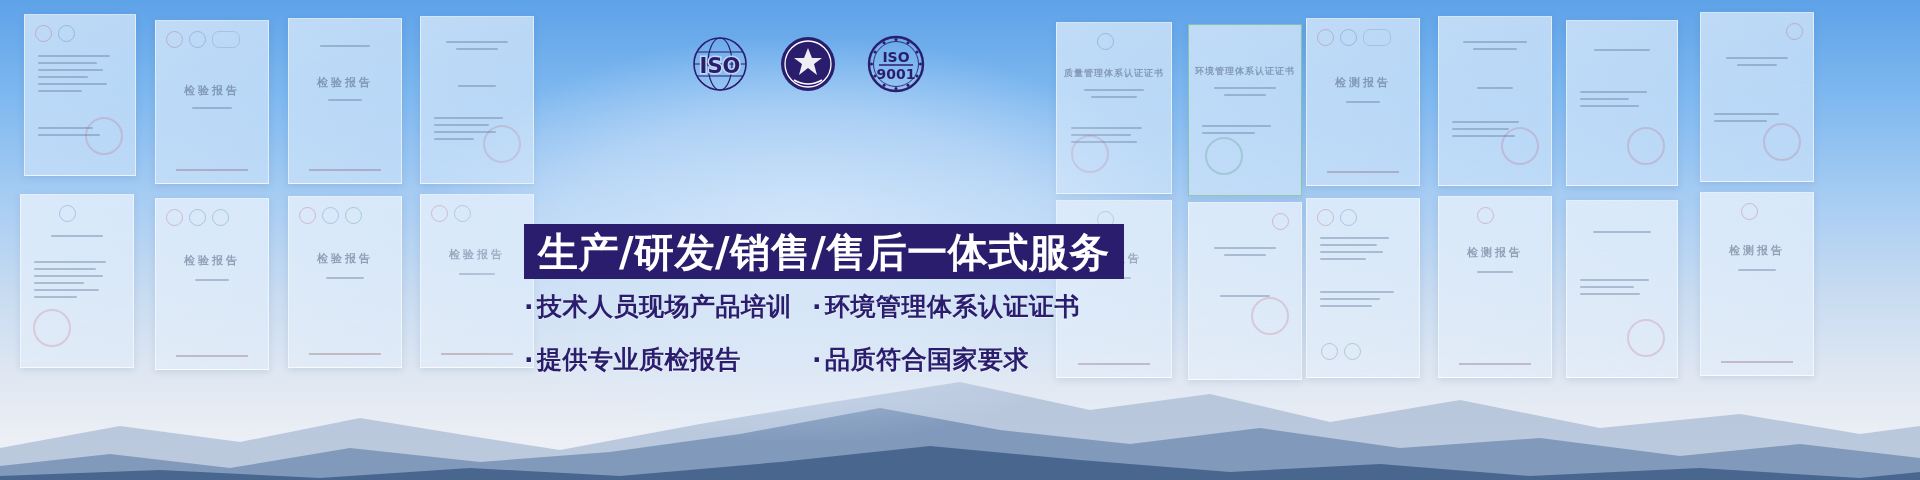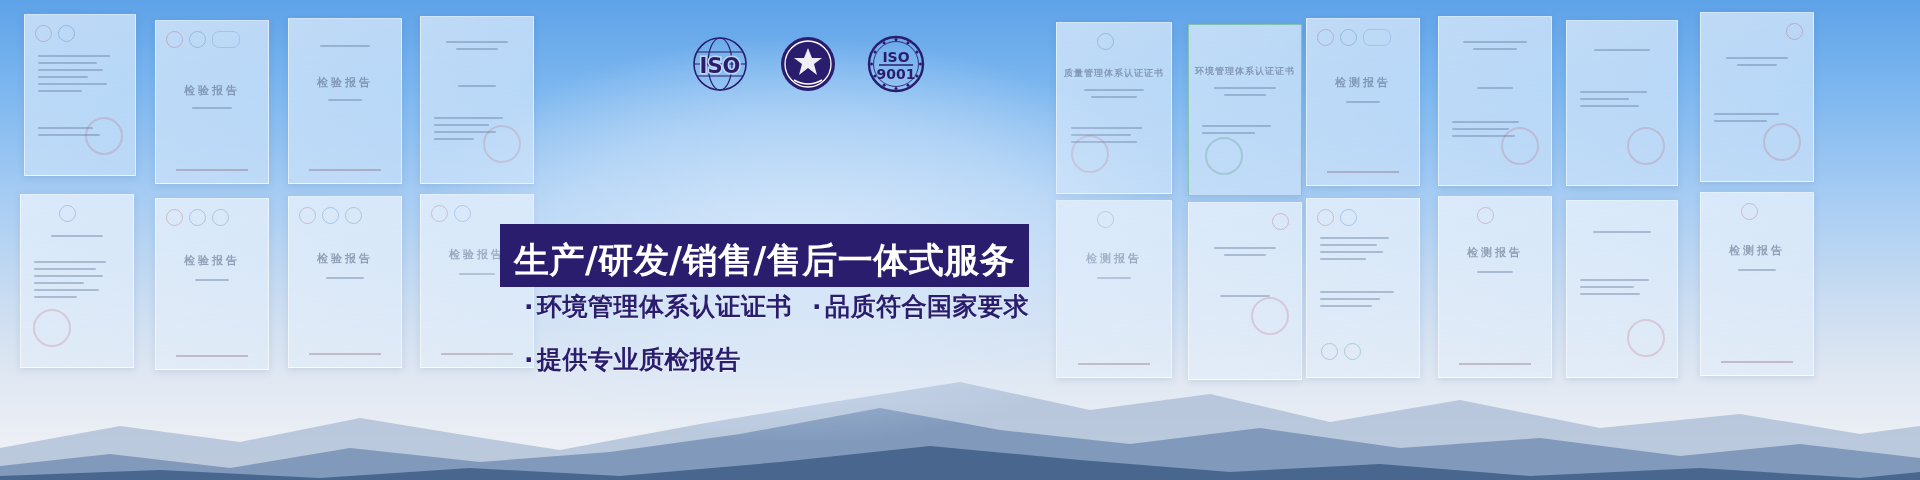--- a/index.html
+++ b/index.html
@@ -66,24 +66,24 @@
   .badge svg{display:block;}
   
   #headline{
     position:absolute;left:505px;top:102px;z-index:6;
     font-size:64px;line-height:64px;font-weight:700;color:#2b1d6e;
     letter-spacing:1px;white-space:nowrap;
     text-shadow:0 1px 0 rgba(255,255,255,.55);
     font-family:"DejaVu Sans","Liberation Sans",sans-serif;
   }
   #subband{
-    position:absolute;left:500px;top:224px;z-index:6;
+    position:absolute;left:524px;top:224px;z-index:6;
     background:#2b1d6e;color:#ffffff;
-    padding:18px 14px 8px 14px;
-    font-size:35px;line-height:37px;font-weight:700;letter-spacing:.5px;
+    padding:10px 14px 8px 14px;
+    font-size:40px;line-height:37px;font-weight:700;letter-spacing:.5px;
     white-space:nowrap;
     font-family:"DejaVu Sans","Liberation Sans",sans-serif;
   }
   #features{
     position:absolute;left:524px;top:292px;z-index:6;
     display:grid;grid-template-columns:288px 240px;
     row-gap:23px;
   }
   .feat{
     font-size:25px;line-height:30px;font-weight:700;color:#2b1d6e;
@@ -438,18 +438,19 @@
         <line x1="13" y1="31" x2="47" y2="31" stroke="#2b1d6e" stroke-width="1.4"></line>
         <text x="30" y="45" text-anchor="middle" font-family="DejaVu Sans, sans-serif" font-size="14" font-weight="bold" fill="#2b1d6e">9001</text>
       </svg>
     </div>
   </div>
 
 
   <div id="subband">生产/研发/销售/售后一体式服务</div>
 
   <div id="features">
+    <div class="feat"><span class="dot">·</span><span>技术人员现场产品培训</span></div>
     <div class="feat"><span class="dot">·</span><span>环境管理体系认证证书</span></div>
+    <div class="feat"><span class="dot">·</span><span>提供专业质检报告</span></div>
     <div class="feat"><span class="dot">·</span><span>品质符合国家要求</span></div>
-    <div class="feat"><span class="dot">·</span><span>提供专业质检报告</span></div>
   </div>
 
 </div>
 
 </body></html>

